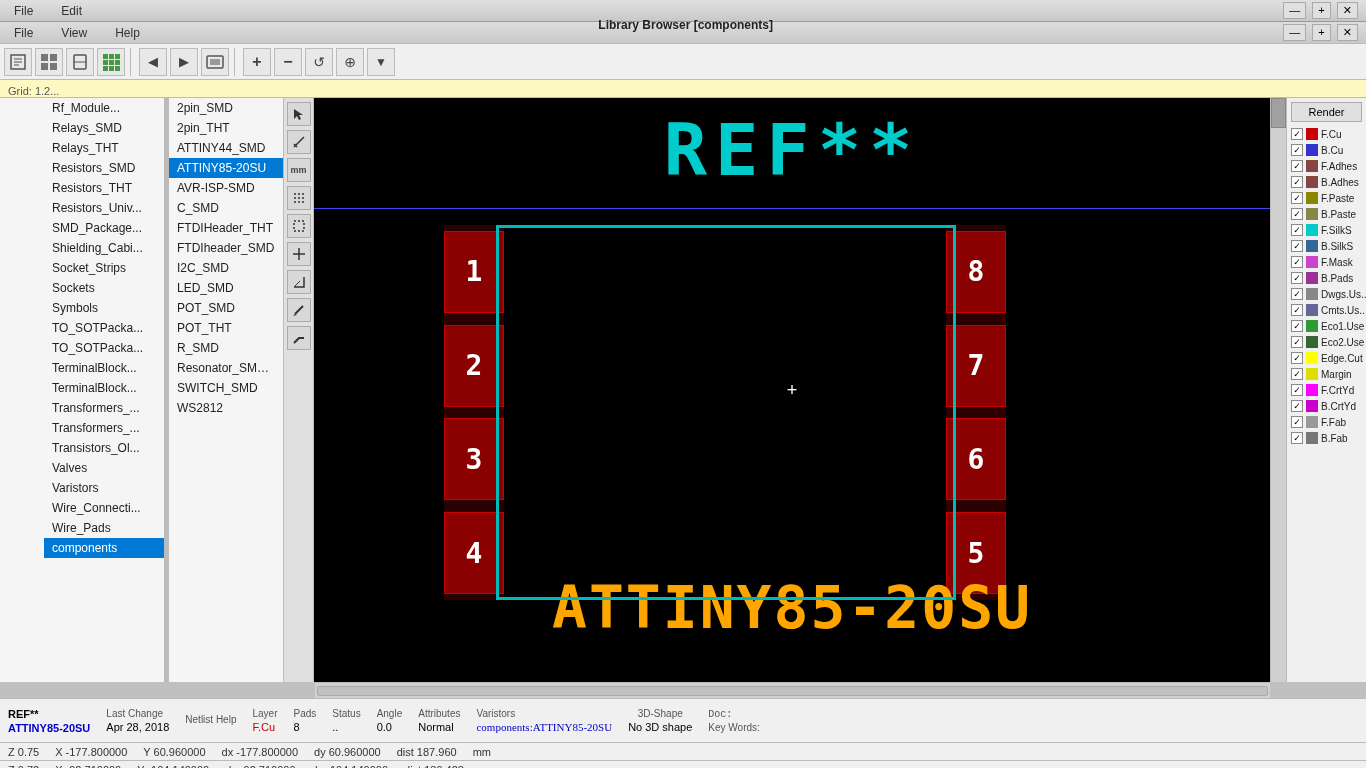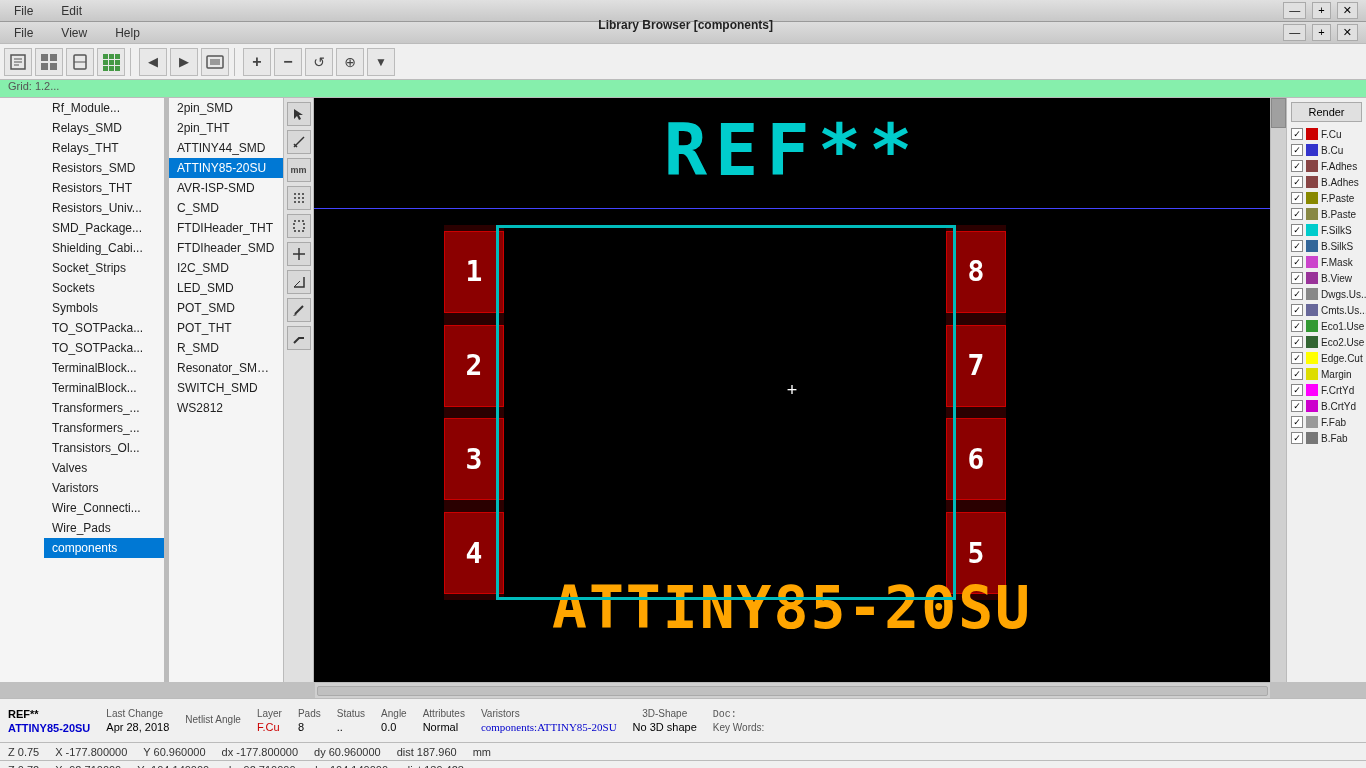--- a/index.html
+++ b/index.html
@@ -248,21 +248,21 @@
       </svg>
   </div>
   <div style="width:4px;height:28px;border-left:1px solid #bbb;margin:0 2px;"></div>
   <div class="toolbar-btn" style="font-size:16px;font-weight:bold;">+</div>
   <div class="toolbar-btn" style="font-size:16px;font-weight:bold;">−</div>
   <div class="toolbar-btn" style="font-size:14px;">↺</div>
   <div class="toolbar-btn" style="font-size:14px;">⊕</div>
   <div class="toolbar-btn" style="font-size:12px;">▼</div>
 </div>
 
-<div id="grid-bar" style="height:18px;background:#86efac;border-bottom:1px solid #bbb;display:flex;align-items:flex-start;padding:0 8px;">
+<div id="grid-bar" style="height:18px;background:#fef9c3;border-bottom:1px solid #bbb;display:flex;align-items:flex-end;padding:0 8px;">
   <span style="font-size:11px;color:#555;">Grid: 1.2...</span>
 </div>
 
 <div style="display:flex;height:calc(768px - 22px - 22px - 36px - 18px - 50px - 20px - 16px);position:relative;">
 
   <div id="lib-panel" style="width:165px;background:#f5f5f5;border-right:1px solid #bbb;overflow-y:auto;display:flex;flex-direction:column;">
     <div class="lib-item">Rf_Module...</div>
     <div class="lib-item">Relays_SMD</div>
     <div class="lib-item">Relays_THT</div>
     <div class="lib-item">Resistors_SMD</div>
@@ -460,21 +460,21 @@
         ✓
       </div>
       <div class="layer-color" style="background:#cc44cc;"></div>
       <span class="layer-name">F.Mask</span>
     </div>
         <div class="layer-item">
       <div class="layer-checkbox" style="background:#fff;">
         ✓
       </div>
       <div class="layer-color" style="background:#993399;"></div>
-      <span class="layer-name">B.View</span>
+      <span class="layer-name">B.Pads</span>
     </div>
         <div class="layer-item">
       <div class="layer-checkbox" style="background:#fff;">
         ✓
       </div>
       <div class="layer-color" style="background:#888888;"></div>
       <span class="layer-name">Dwgs.Us...</span>
     </div>
         <div class="layer-item">
       <div class="layer-checkbox" style="background:#fff;">
@@ -550,21 +550,21 @@
 <div id="comp-info-bar" style="height:44px;background:#f0f0f0;border-top:1px solid #bbb;display:flex;align-items:center;padding:0 8px;gap:16px;font-size:11px;overflow:hidden;">
   <div class="info-col">
     <span style="font-weight:bold;">REF**</span>
     <span style="color:#0000cc;font-weight:bold;">ATTINY85-20SU</span>
   </div>
   <div class="info-col">
     <span style="color:#555;font-size:10px;">Last Change</span>
     <span>Apr 28, 2018</span>
   </div>
   <div class="info-col">
-    <span style="color:#555;font-size:10px;">Netlist Angle</span>
+    <span style="color:#555;font-size:10px;">Netlist Help</span>
     <span></span>
   </div>
   <div class="info-col">
     <span style="color:#555;font-size:10px;">Layer</span>
     <span style="color:#cc0000;">F.Cu</span>
   </div>
   <div class="info-col">
     <span style="color:#555;font-size:10px;">Pads</span>
     <span>8</span>
   </div>

